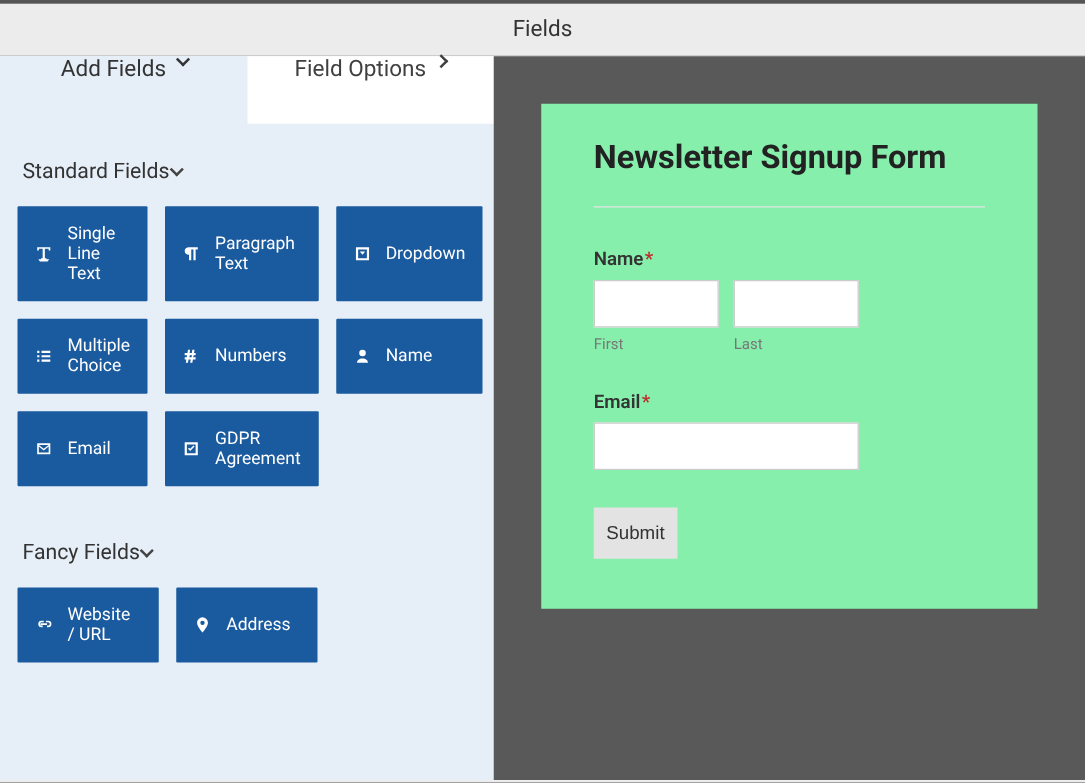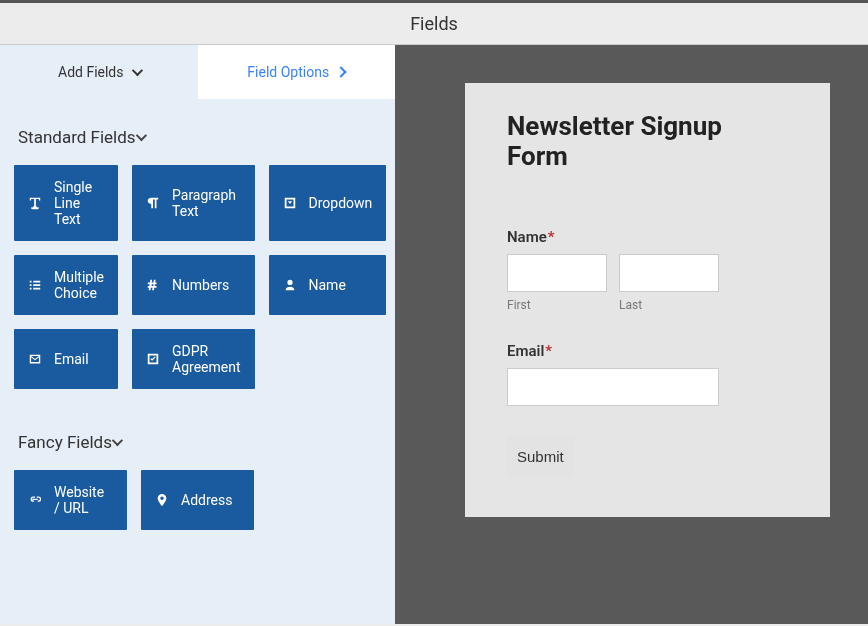--- a/index.html
+++ b/index.html
@@ -29,33 +29,33 @@
       display: flex;
       flex-direction: column;
     }
     .tabs {
       display: flex;
       height: 54px;
     }
     .tab {
       flex: 1;
       display: flex;
-      align-items: center;
+      align-items: flex-start;
       justify-content: center;
       gap: 8px;
-      font-size: 14px;
+      font-size: 18px;
       color: #333;
       cursor: pointer;
     }
     .tab.active {
       background: #e6eef7;
     }
     .tab.inactive {
       background: #fff;
-      color: #3b82f6;
+      color: #404040;
     }
     .chevron {
       display: inline-block;
       width: 8px;
       height: 8px;
       border-right: 2px solid currentColor;
       border-bottom: 2px solid currentColor;
     }
     .chevron-down { transform: rotate(45deg) translateY(-2px); }
     .chevron-right { transform: rotate(-45deg); }
@@ -100,23 +100,22 @@
       justify-content: center;
       flex-shrink: 0;
     }
     .preview-area {
       flex: 1;
       background: #595959;
       padding: 38px;
       overflow-y: auto;
     }
     .form-preview {
-      background: #e5e5e5;
+      background: #86efac;
       padding: 28px 42px 40px;
-      margin-left: 32px;
     }
     .form-title {
       font-size: 26px;
       font-weight: 700;
       color: #222;
       padding-bottom: 24px;
       border-bottom: 1px solid #e5e5e5;
       margin-bottom: 32px;
     }
     .form-field { margin-bottom: 30px; }

